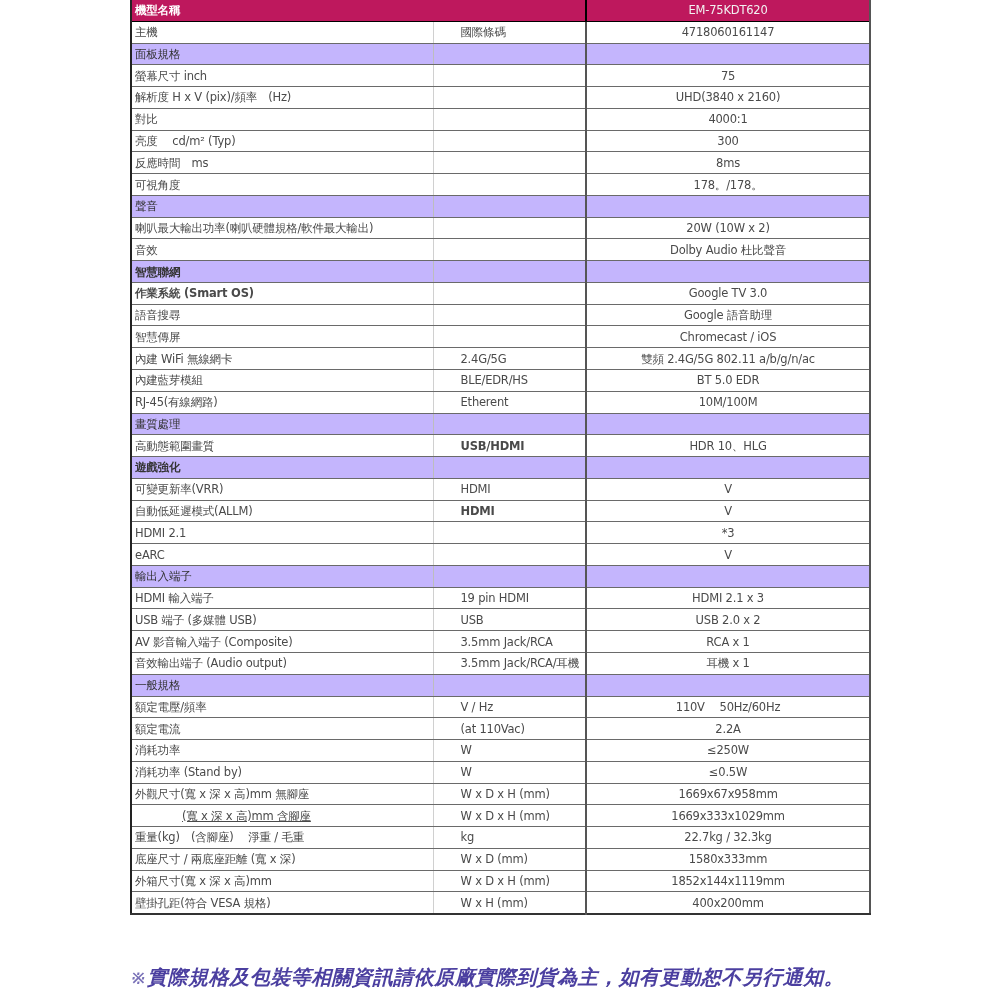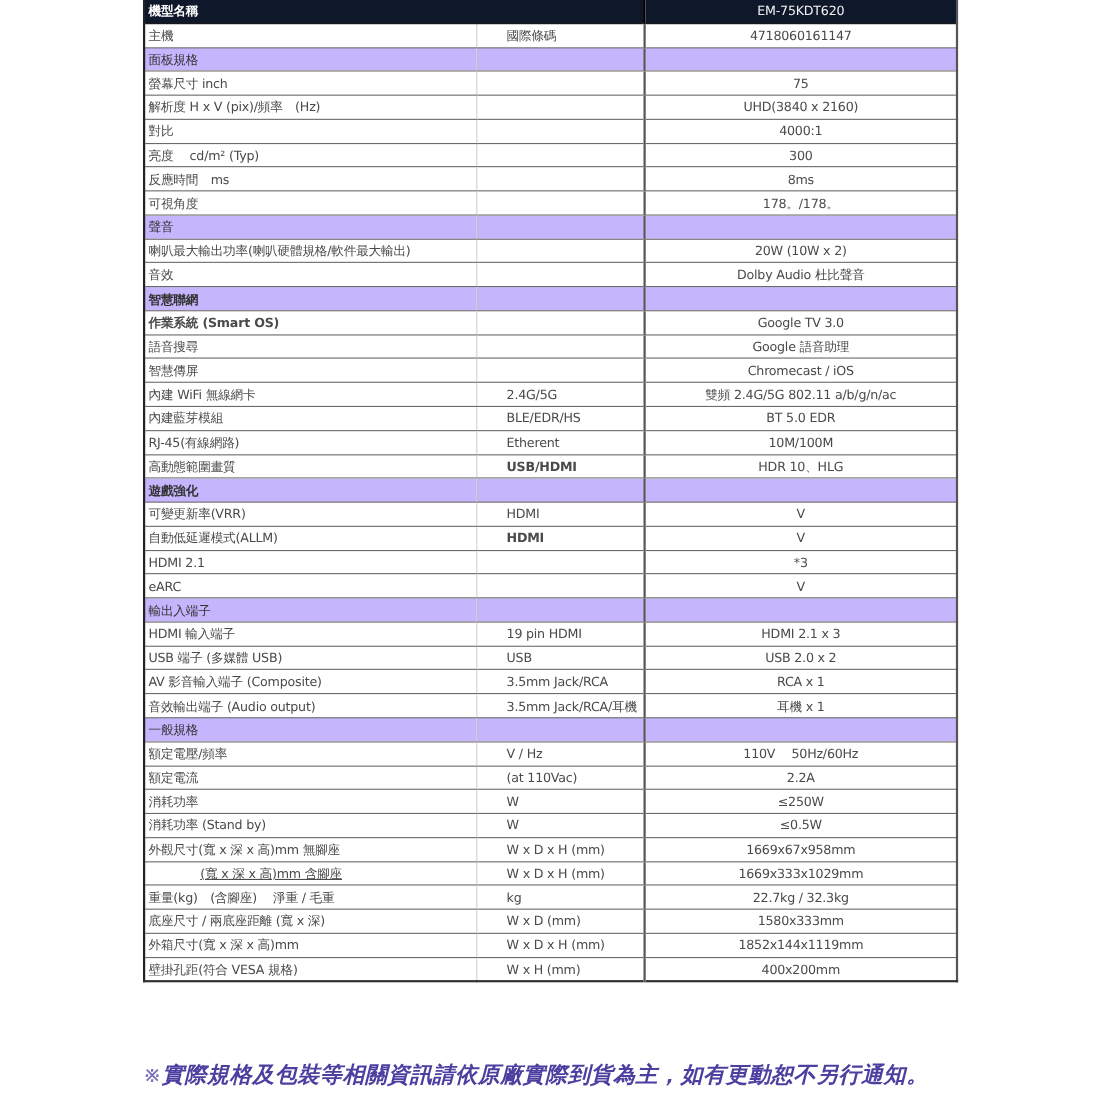--- a/index.html
+++ b/index.html
@@ -14,21 +14,21 @@
   .spec-table td {
     height: 20.77px; padding: 0 0 0 3px; font-size: 11.5px; color: #4a4a4a;
     border-bottom: 1px solid #6a6a6a; white-space: nowrap; overflow: hidden;
     line-height: 20px; letter-spacing: -0.2px;
   }
   .spec-table col.c1 { width: 302px; }
   .spec-table col.c2 { width: 153px; }
   .spec-table col.c3 { width: 284px; }
   .spec-table td.val { text-align: center; border-left: 2px solid #555; padding: 0; }
   .spec-table td.mid { border-left: 1px solid #d0d0d0; padding-left: 27px; }
-  tr.header td { background: #0f172a; color: #fff; font-weight: bold; border-bottom: 1px solid #000; margin-left: 44px; }
+  tr.header td { background: #be185d; color: #fff; font-weight: bold; border-bottom: 1px solid #000; margin-left: 44px; }
   tr.header td.val { border-left: 2px solid #000; font-weight: normal; color: #f2f2f2; }
   tr.section td { background: #c4b5fd; color: #333; }
   tr.section td.mid { border-left: 1px solid #bdbdbd; }
   .bold { font-weight: bold; color: #1e1e1e; }
   .indent { padding-left: 50px !important; text-decoration: underline; }
   .footer-note {
     position: absolute; left: 130px; top: 964px; width: 739px; text-align: left;
     font-size: 20px; color: #4b3fa0; font-weight: bold; letter-spacing: 0.5px; font-style: italic;
   }
   .footer-note .mark { color: #7a72b8; font-weight: normal; }
@@ -134,20 +134,25 @@
         <td>內建藍芽模組</td>
         <td class="mid">BLE/EDR/HS</td>
         <td class="val">BT 5.0 EDR</td>
       </tr>
     <tr>
         <td>RJ-45(有線網路)</td>
         <td class="mid">Etherent</td>
         <td class="val">10M/100M</td>
       </tr>
 
+    <tr class="section">
+      <td>畫質處理</td>
+        <td class="mid"></td>
+        <td class="val"></td>
+    </tr>
     <tr>
         <td>高動態範圍畫質</td>
         <td class="mid bold">USB/HDMI</td>
         <td class="val">HDR 10、HLG</td>
       </tr>
 
     <tr class="section">
       <td class="bold">遊戲強化</td>
         <td class="mid"></td>
         <td class="val"></td>

